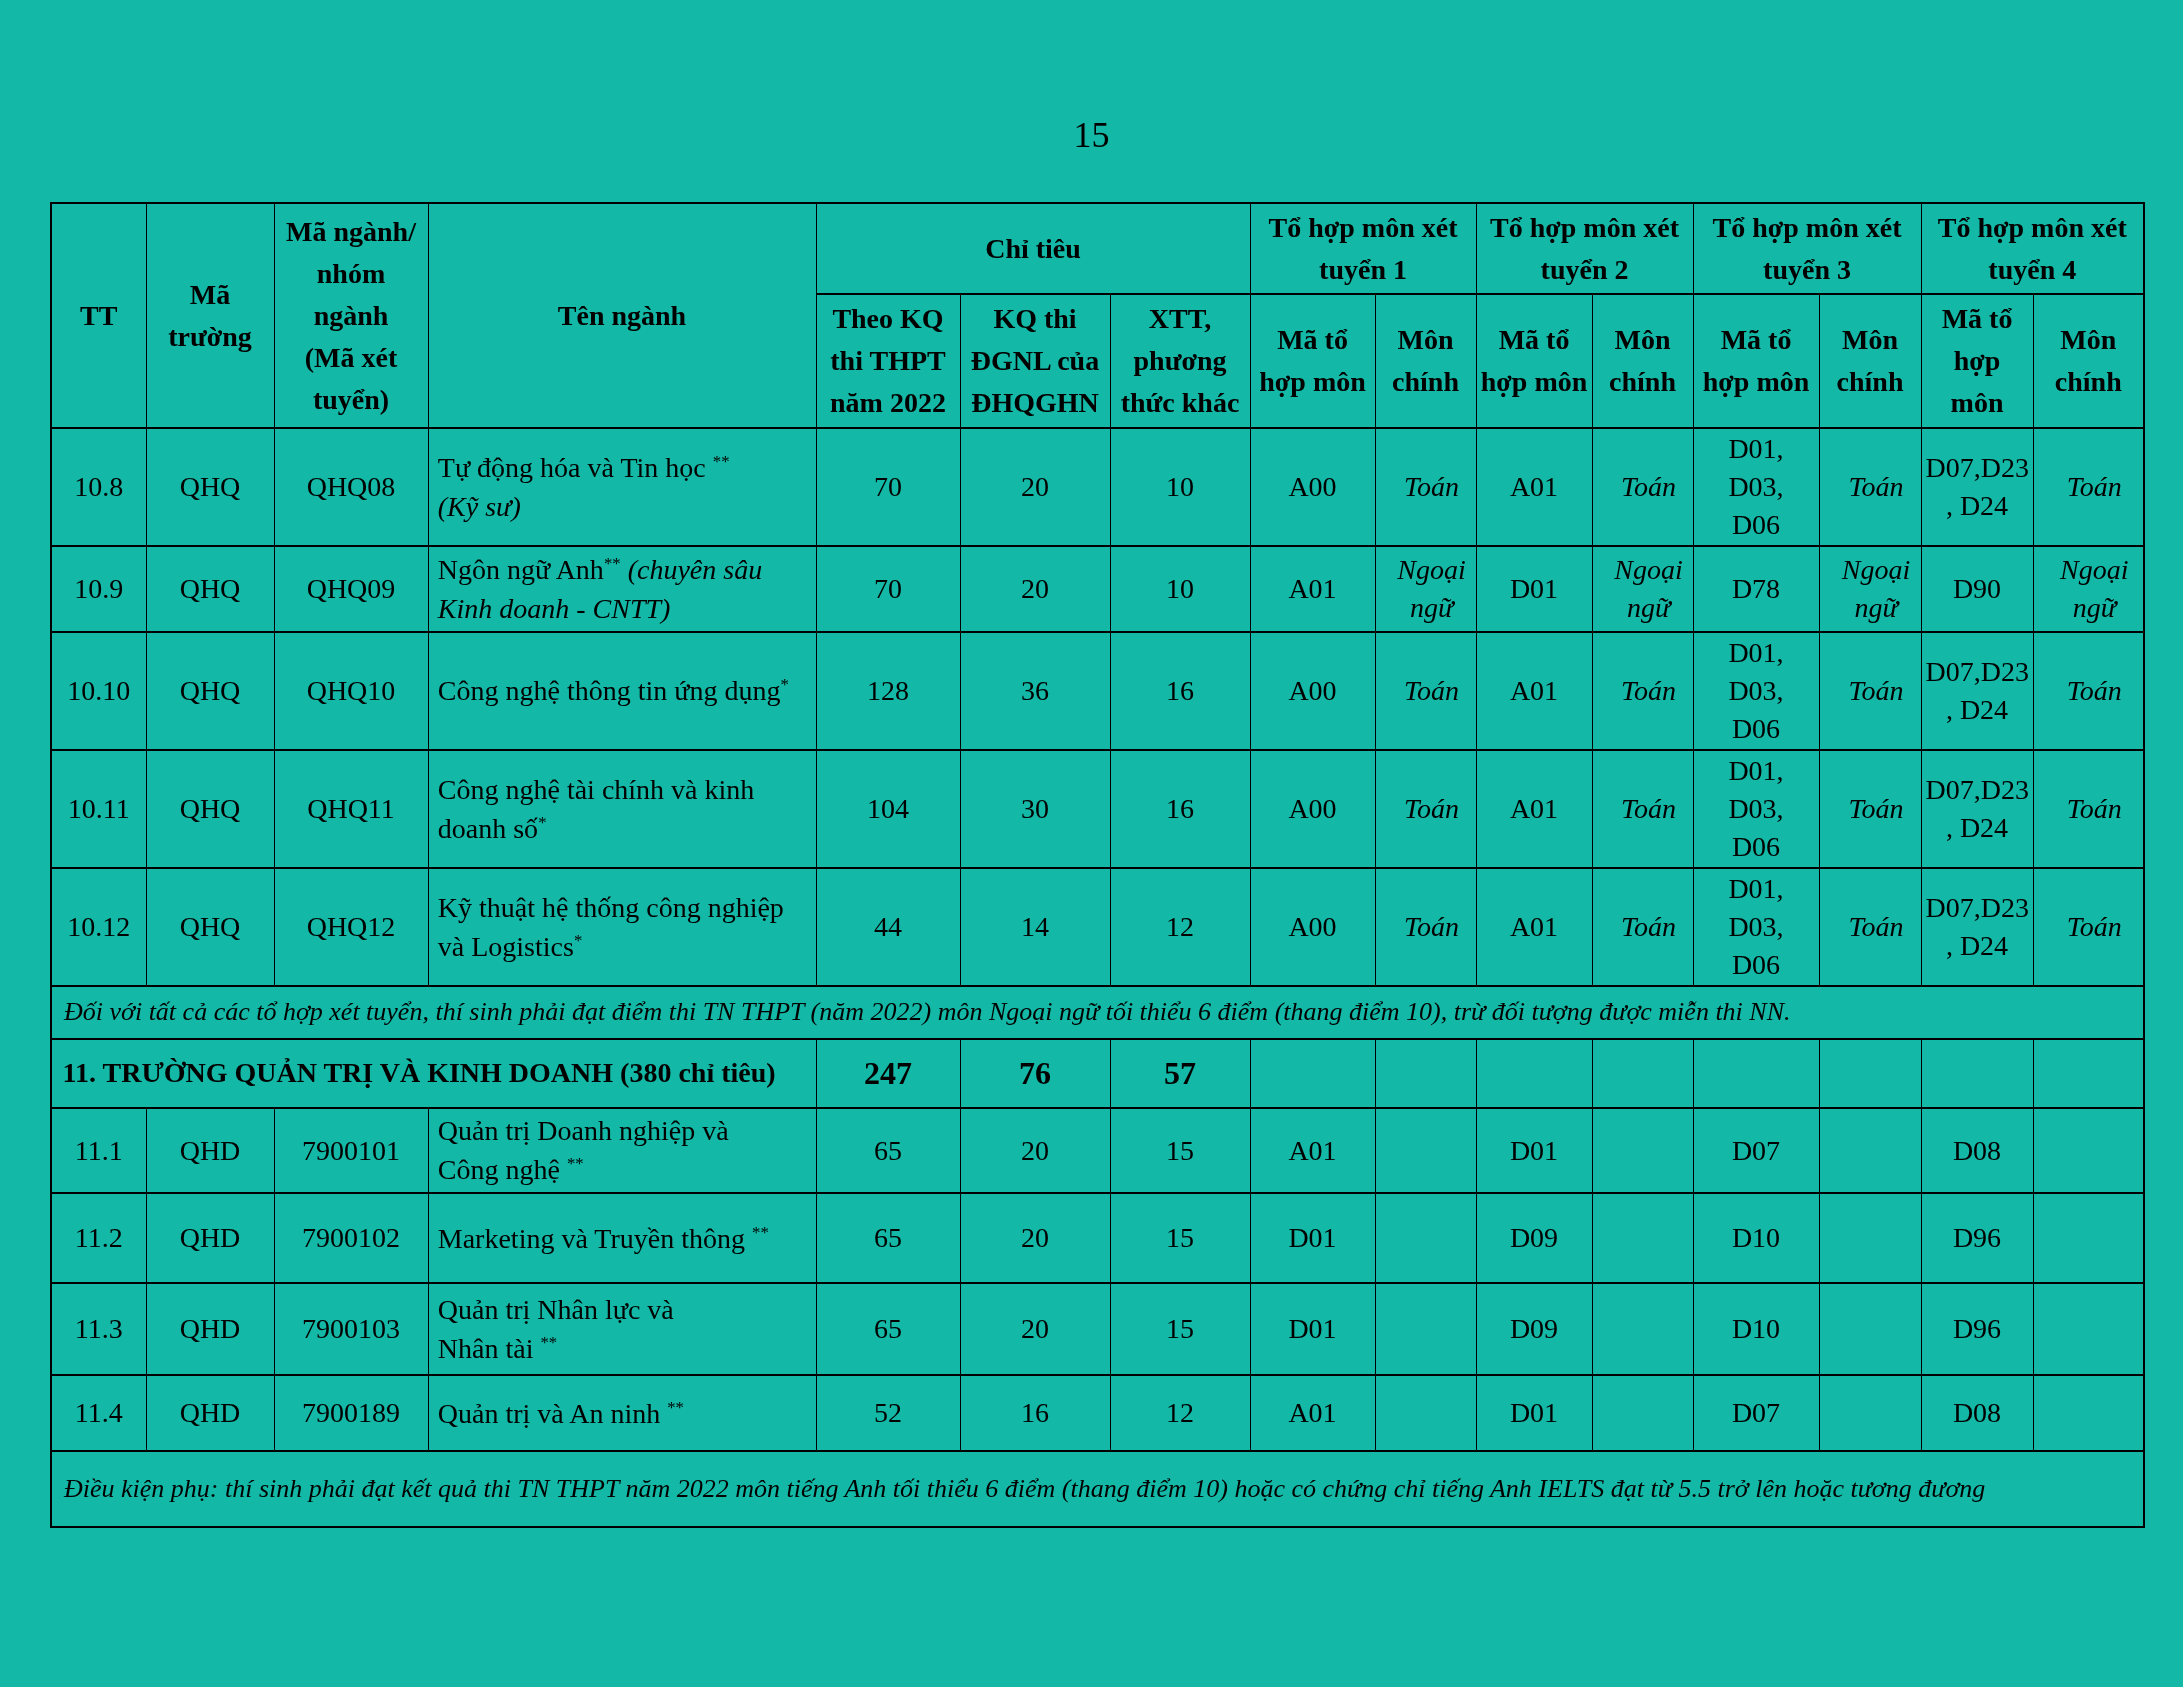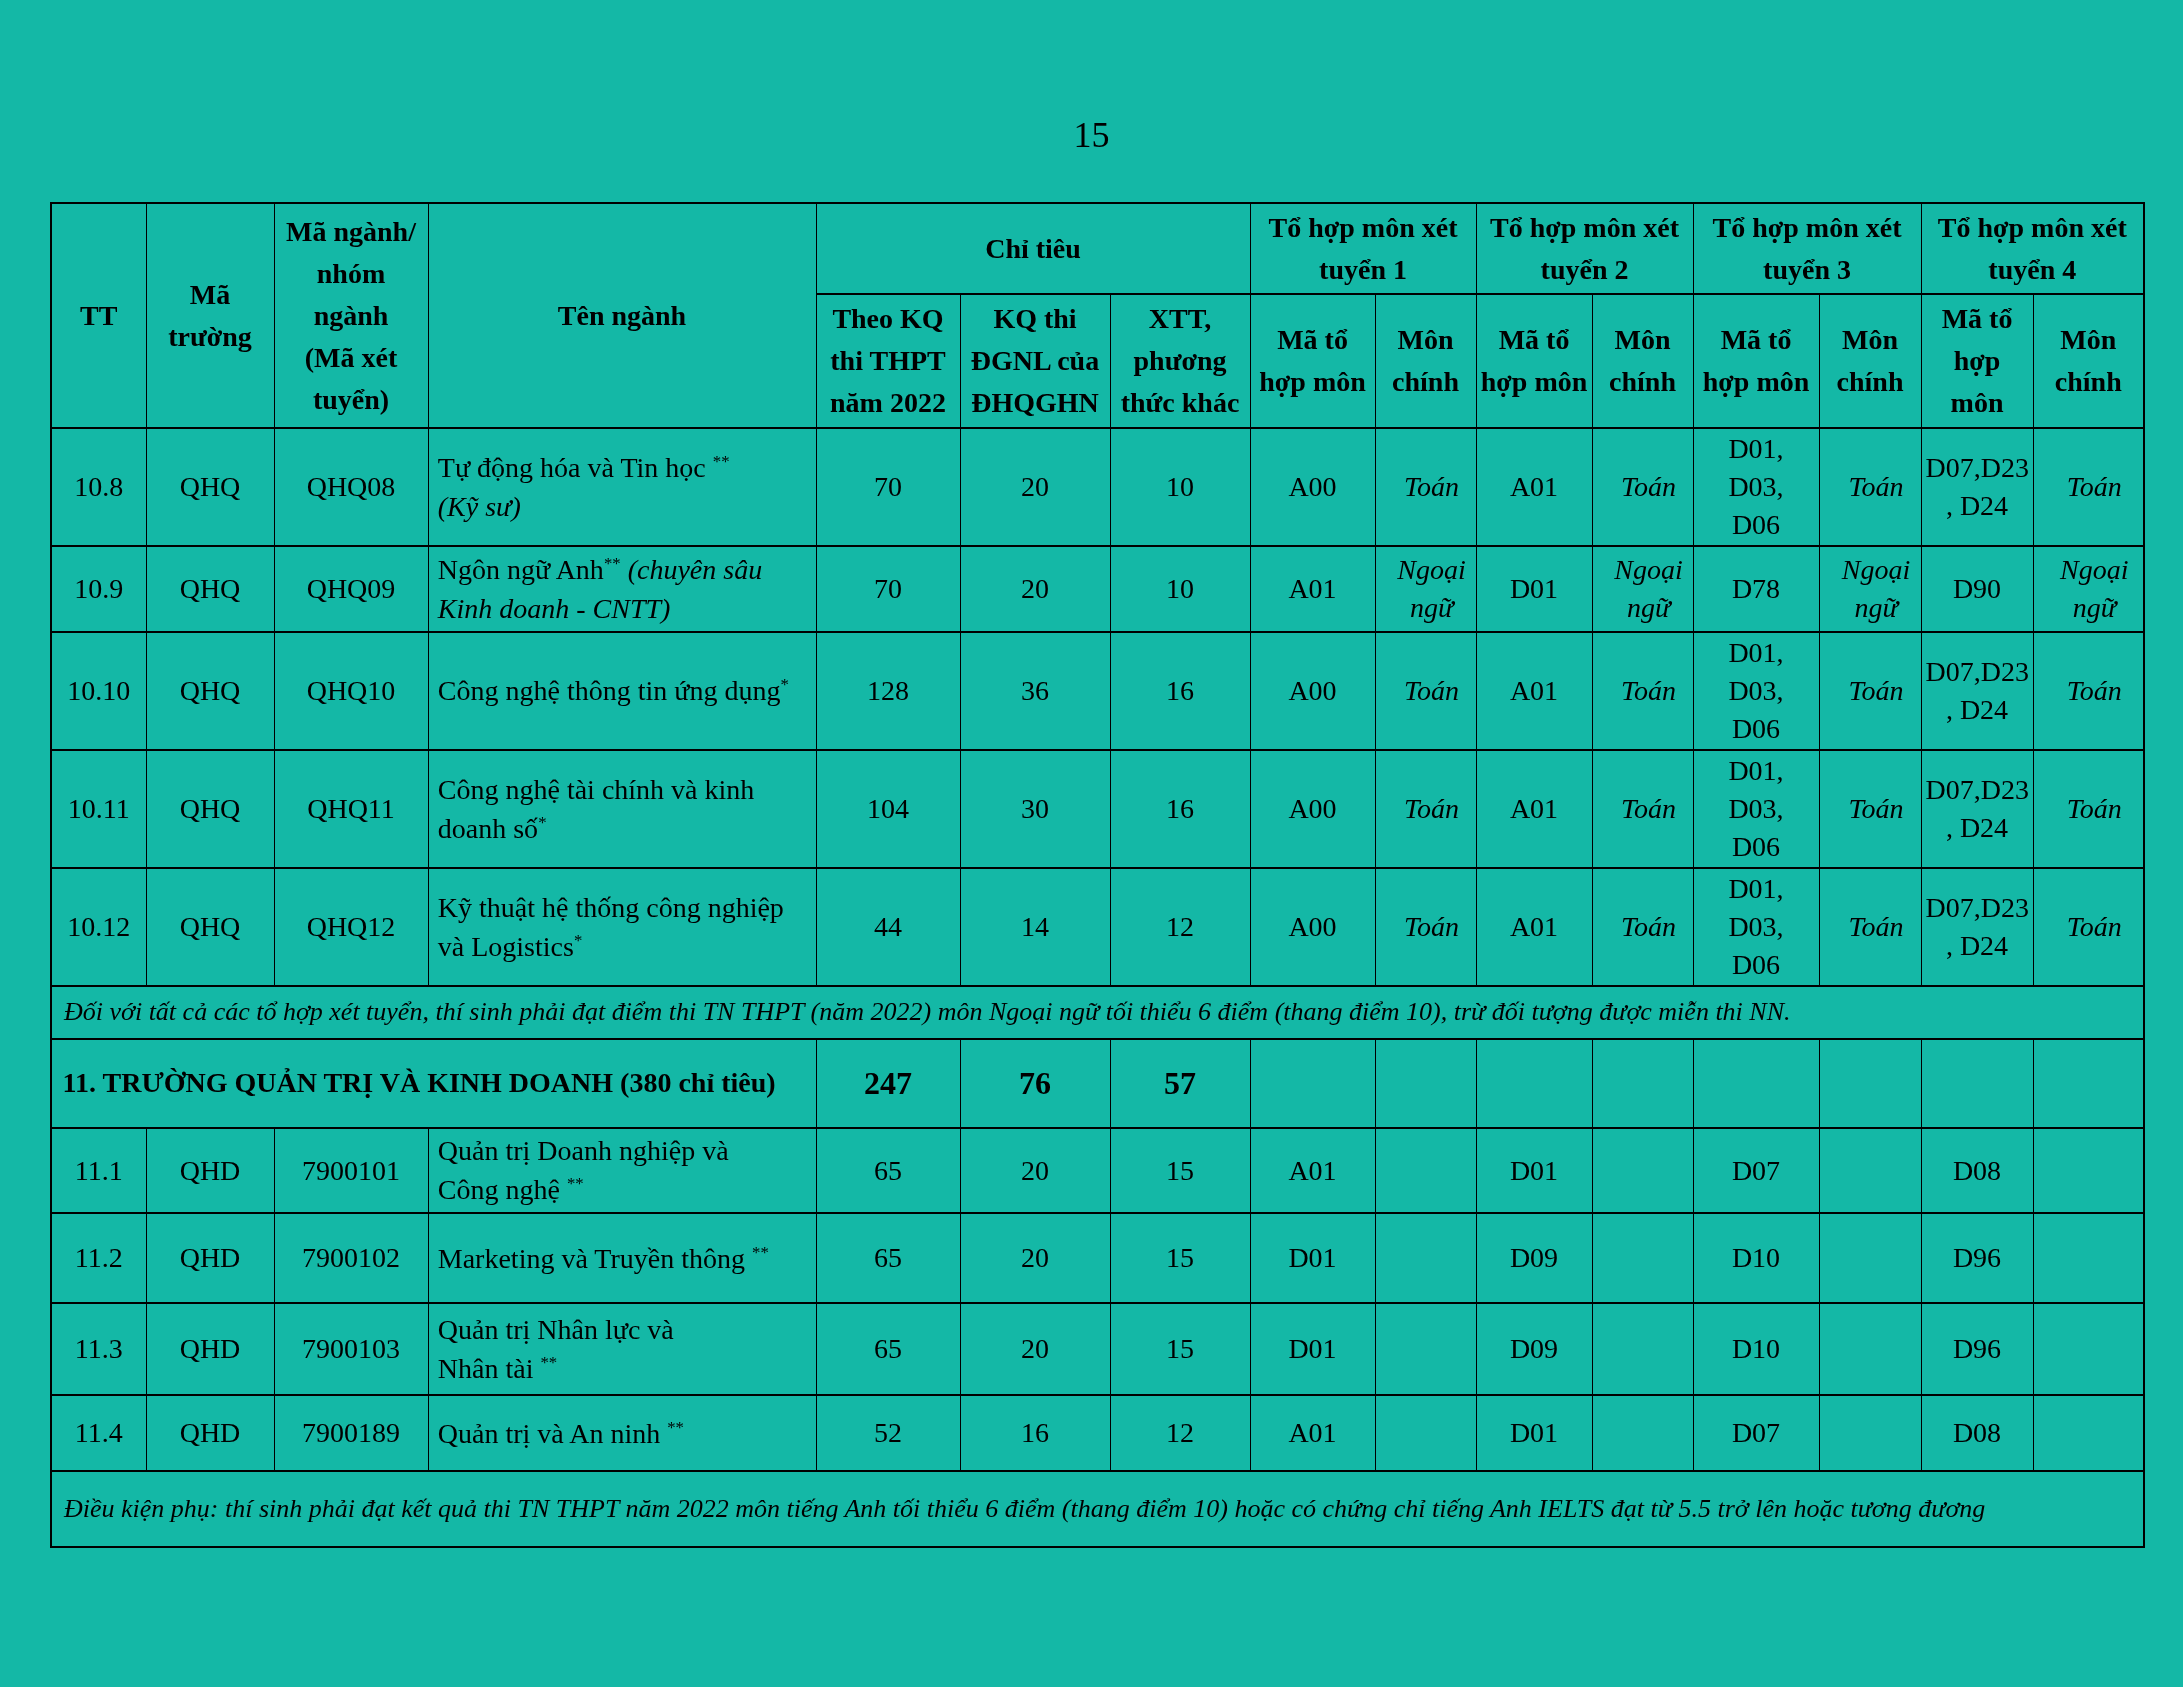--- a/index.html
+++ b/index.html
@@ -75,21 +75,21 @@
     padding: 2.6px 4px 2.6px 10.6px;
   }
   td.section-num {
     font-size: 32px;
     font-weight: bold;
     text-align: center;
   }
   tr.hdr1 { height: 87px; }
   tr.hdr2 { height: 134px; }
   tr.note1 { height: 53px; }
-  tr.section { height: 89px; }
+  tr.section { height: 69px; }
   tr.note2 { height: 76px; }
 </style>
 </head>
 <body>
 
 <div class="page">
   <div class="page-number">15</div>
 
   <table class="main">
     <colgroup>

